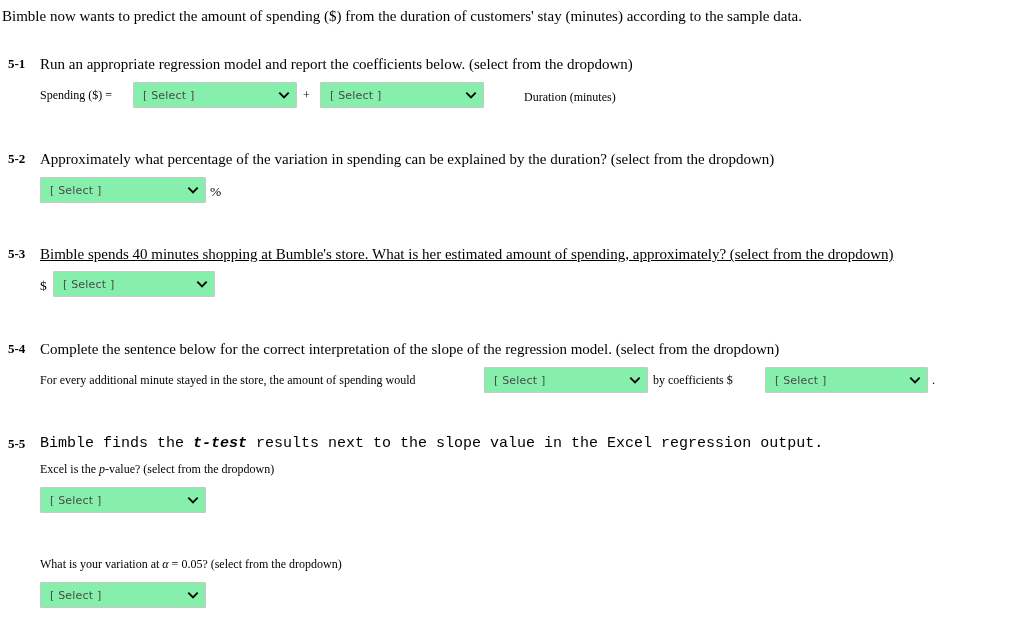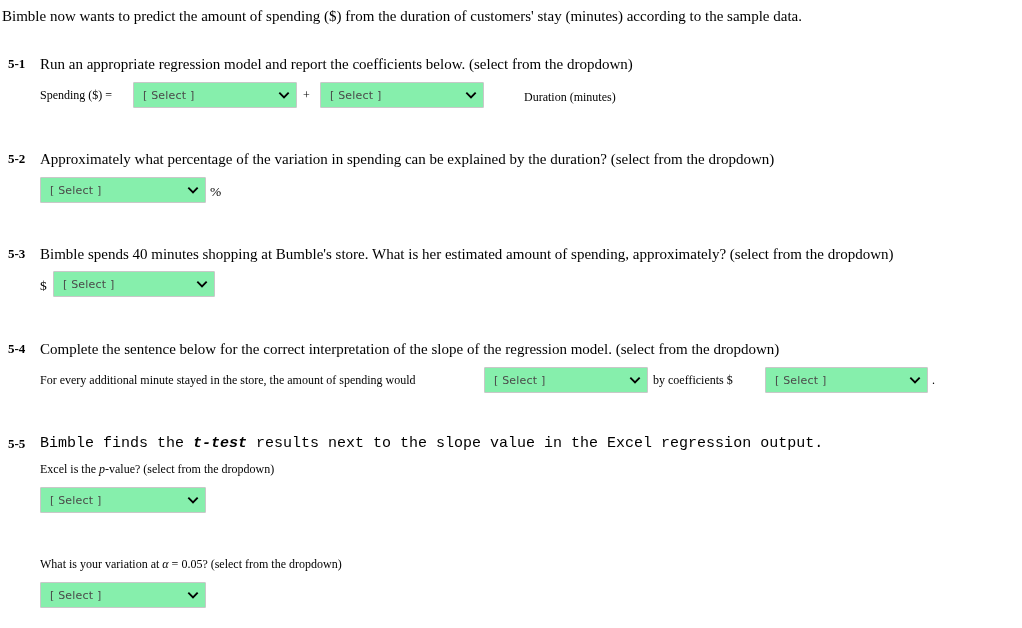--- a/index.html
+++ b/index.html
@@ -119,21 +119,21 @@
   <span class="caret">
     <svg width="12" height="12" viewBox="0 0 12 12">
         <path d="M2 4.3 L6 8.3 L10 4.3" stroke="#000" stroke-width="1.9" fill="none" stroke-linecap="square"></path>
       </svg>
   </span>
 </div>
 
 <div class="abs unit" style="left:210px; top:184px;">%</div>
 
 <div class="abs qnum" style="left:8px; top:246px;">5-3</div>
-<div class="abs qtext" style="left:40px; top:246px;">Bimble spends 40 minutes shopping at Bumble's store. What is her estimated amount of spending, approximately? (select from the dropdown)</div>
+<div class="abs qtext" style="left:40px; top:246px;text-decoration:underline;">Bimble spends 40 minutes shopping at Bumble's store. What is her estimated amount of spending, approximately? (select from the dropdown)</div>
 
 <div class="abs unit" style="left:40px; top:278px;">$</div>
 
 <div class="select" style="left:53px; top:271px; width:162px; height:26px;">
   <span class="sel-label">[ Select ]</span>
   <span class="caret">
     <svg width="12" height="12" viewBox="0 0 12 12">
         <path d="M2 4.3 L6 8.3 L10 4.3" stroke="#000" stroke-width="1.9" fill="none" stroke-linecap="square"></path>
       </svg>
   </span>

